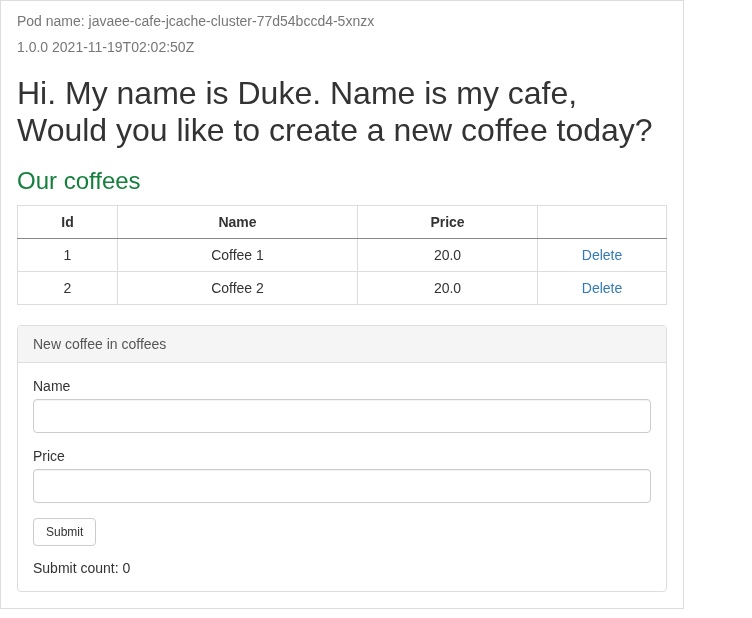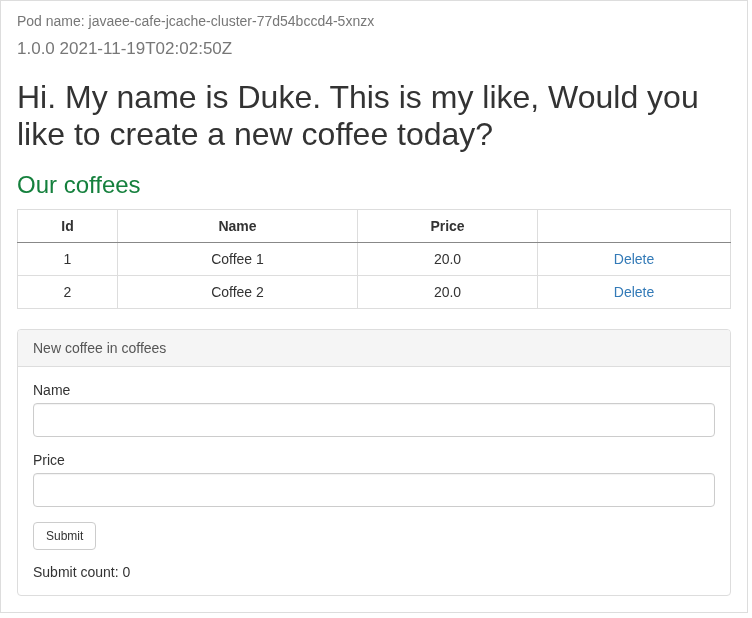--- a/index.html
+++ b/index.html
@@ -7,32 +7,32 @@
     }
     body {
       margin: 0;
       padding: 0;
       font-family: "Helvetica Neue", Helvetica, Arial, sans-serif;
       font-size: 14px;
       color: #333;
       background: #fff;
     }
     .container {
-      width: 748px;
+      width: 684px;
       border: 1px solid #ddd;
       padding: 8px 16px 16px 16px;
     }
     .pod-name {
       color: #777;
       font-size: 14px;
       margin: 4px 0 10px 0;
     }
     .version-info {
       color: #777;
-      font-size: 17px;
+      font-size: 14px;
       margin: 0 0 20px 0;
     }
     h1 {
       font-size: 32px;
       font-weight: 500;
       color: #333;
       margin: 20px 0 18px 0;
       line-height: 1.15;
     }
     h2 {
@@ -127,21 +127,21 @@
     }
   </style>
 </head>
 <body>
 
 <div class="container">
 
   <div class="pod-name">Pod name: javaee-cafe-jcache-cluster-77d54bccd4-5xnzx</div>
   <div class="version-info">1.0.0 2021-11-19T02:02:50Z</div>
 
-  <h1>Hi. My name is Duke. This is my like, Would you like to create a new coffee today?</h1>
+  <h1>Hi. My name is Duke. Name is my cafe, Would you like to create a new coffee today?</h1>
 
   <h2>Our coffees</h2>
 
   <table>
     <thead>
       <tr>
         <th>Id</th>
         <th>Name</th>
         <th>Price</th>
         <th></th>

